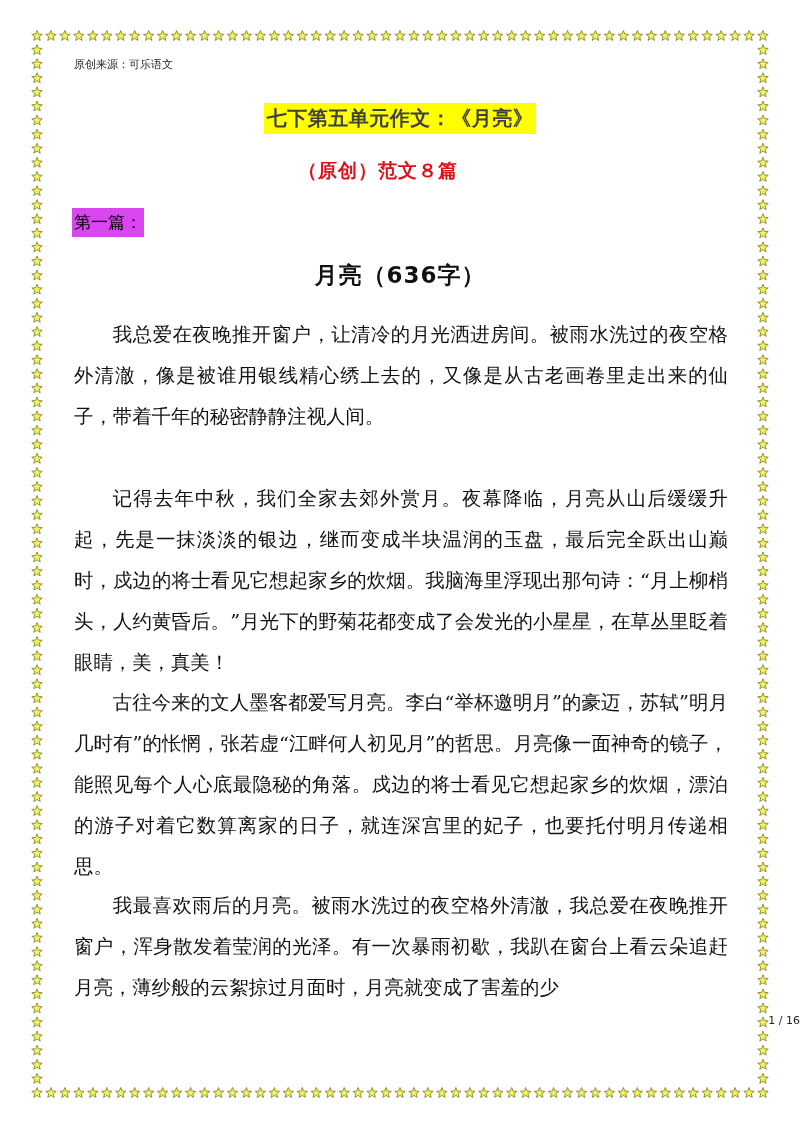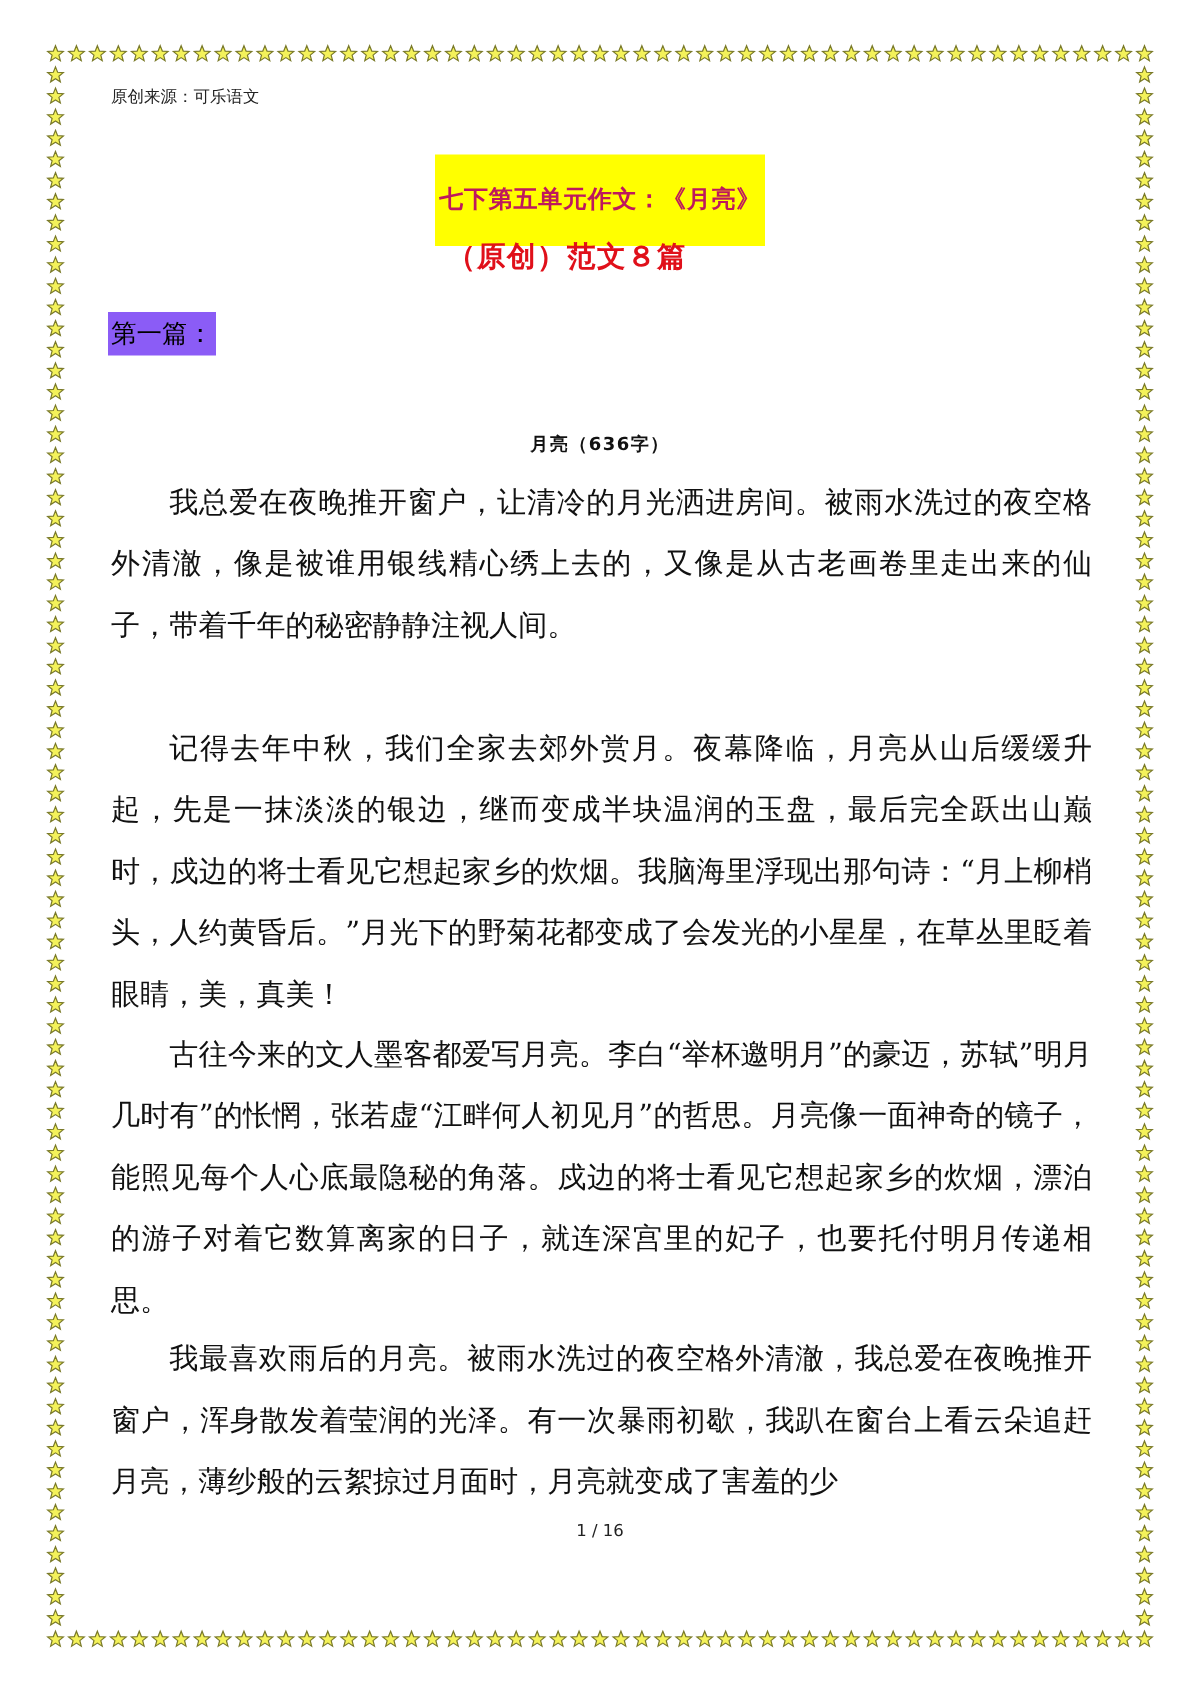--- a/index.html
+++ b/index.html
@@ -1,27 +1,27 @@
 <!DOCTYPE html>
 <html><head>
 <meta charset="utf-8">
 <style>
   html, body { margin: 0; padding: 0; background: #ffffff; }
   body { width: 800px; height: 1131px; position: relative; overflow: hidden; font-family: "DejaVu Serif", serif; color: #111; }
   .border { position: absolute; left: 30px; top: 29px; width: 740px; height: 1071px; pointer-events: none; }
   .border svg { display: block; }
   .source { position: absolute; left: 74px; top: 57px; font-family: Liberation Serif, serif; font-size: 11px; color: #222; }
   .title-wrap { position: absolute; top: 103px; left: 0; width: 800px; text-align: center; }
-  .title { display: inline-block; background: #ffff00; font-family: "DejaVu Sans", sans-serif; font-weight: bold; font-size: 16px; padding: 20px 3px; color: #be185d; letter-spacing: 0.5px; }
+  .title { display: inline-block; background: #ffff00; font-family: "DejaVu Sans", sans-serif; font-weight: bold; font-size: 20px; padding: 2px 3px; color: #404040; letter-spacing: 0.5px; }
   .subtitle { position: absolute; top: 158px; left: 0; width: 756px; text-align: center; font-family: "DejaVu Sans", sans-serif; font-weight: bold; font-size: 19px; color: #e0101a; letter-spacing: 1px; }
-  .section-label { position: absolute; left: 72px; top: 208px; background: #8b5cf6; font-family: "DejaVu Sans", sans-serif; font-size: 17px; padding: 3px 2px; color: #000; }
-  .essay-title { position: absolute; top: 260px; left: 0; width: 800px; text-align: center; font-family: "DejaVu Sans", sans-serif; font-weight: bold; font-size: 12px; letter-spacing: 1px; margin-top: 28px; }
+  .section-label { position: absolute; left: 72px; top: 208px; background: #d946ef; font-family: "DejaVu Sans", sans-serif; font-size: 17px; padding: 3px 2px; color: #000; }
+  .essay-title { position: absolute; top: 260px; left: 0; width: 800px; text-align: center; font-family: "DejaVu Sans", sans-serif; font-weight: bold; font-size: 23px; letter-spacing: 1px; }
   .body { position: absolute; left: 74px; width: 654px; font-size: 19.4px; line-height: 41px; text-align: justify; text-align-last: left; }
   .para { margin: 0; text-indent: 2em; }
-  .page-num { position: absolute; top: 1014px; left: 0; width: 800px; text-align: center; font-family: "DejaVu Sans", sans-serif; font-size: 11px; color: #222; }
+  .page-num { position: absolute; top: 1014px; left: 0; width: 800px; text-align: right; font-family: "DejaVu Sans", sans-serif; font-size: 11px; color: #222; }
 </style>
 </head>
 <body>
 
 <div class="border">
   <svg id="star-border-svg" width="740" height="1071" xmlns="http://www.w3.org/2000/svg">
       <path d="M7.00 1.50 L8.41 5.06 L12.23 5.30 L9.28 7.74 L10.23 11.45 L7.00 9.40 L3.77 11.45 L4.72 7.74 L1.77 5.30 L5.59 5.06 Z" fill="#f4f25a" stroke="#7a7a2a" stroke-width="0.8"></path>
       <path d="M7.00 1058.50 L8.41 1062.06 L12.23 1062.30 L9.28 1064.74 L10.23 1068.45 L7.00 1066.40 L3.77 1068.45 L4.72 1064.74 L1.77 1062.30 L5.59 1062.06 Z" fill="#f4f25a" stroke="#7a7a2a" stroke-width="0.8"></path>
       <path d="M20.96 1.50 L22.37 5.06 L26.19 5.30 L23.24 7.74 L24.19 11.45 L20.96 9.40 L17.73 11.45 L18.68 7.74 L15.73 5.30 L19.55 5.06 Z" fill="#f4f25a" stroke="#7a7a2a" stroke-width="0.8"></path>
       <path d="M20.96 1058.50 L22.37 1062.06 L26.19 1062.30 L23.24 1064.74 L24.19 1068.45 L20.96 1066.40 L17.73 1068.45 L18.68 1064.74 L15.73 1062.30 L19.55 1062.06 Z" fill="#f4f25a" stroke="#7a7a2a" stroke-width="0.8"></path>

